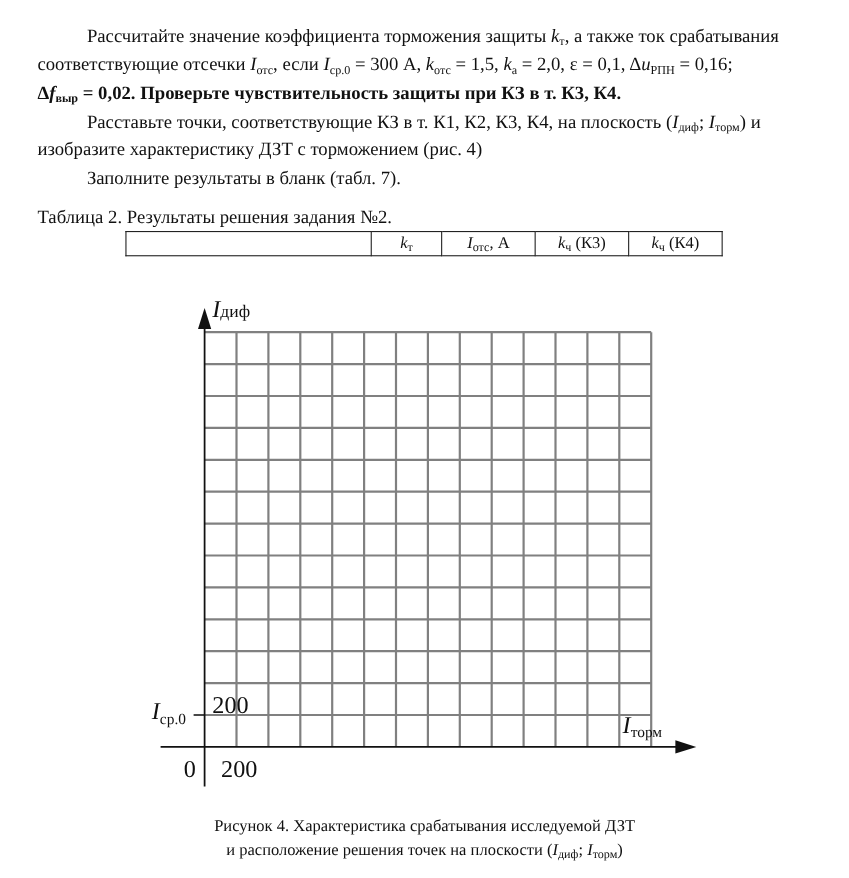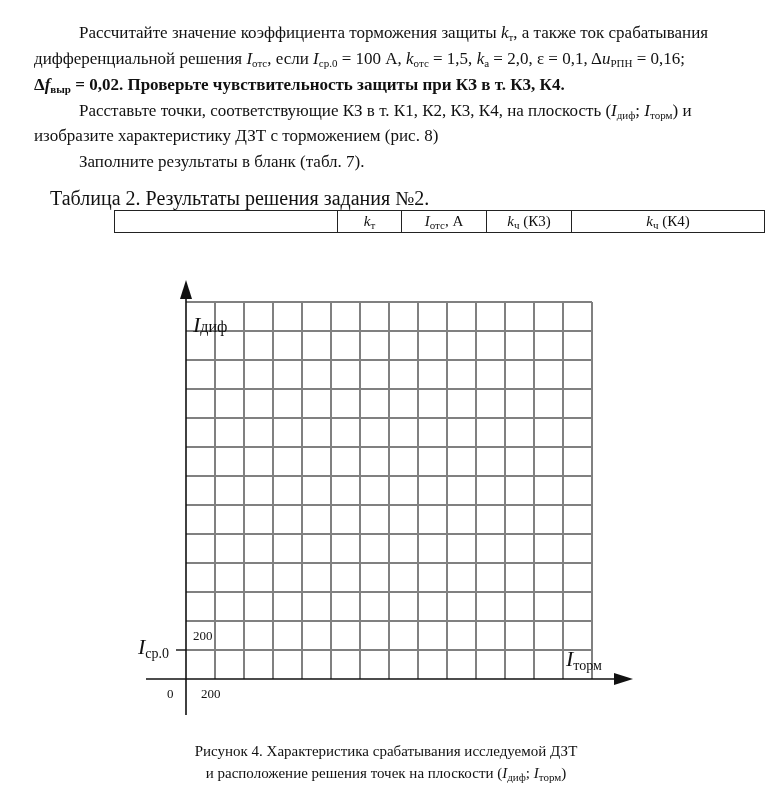--- a/index.html
+++ b/index.html
@@ -1,56 +1,56 @@
 <!DOCTYPE html>
 <html><head>
 <meta charset="utf-8">
 <style>
   html, body { margin:0; padding:0; background:#fff; }
   body { width:772px; height:798px; position:relative; overflow:hidden;
          font-family:"Liberation Serif", "DejaVu Serif", serif; color:#111; }
   .p { position:absolute; font-size:17px; line-height:22px; white-space:nowrap; }
   i { font-style:italic; }
   sub { font-size:11px; vertical-align:-3px; line-height:0; }
-  table.res { position:absolute; left:114px; top:210px; width:651px; border-collapse:collapse; font-size:15px; }
+  table.res { position:absolute; left:114px; top:210px; width:543px; border-collapse:collapse; font-size:15px; }
   table.res td { border:1px solid #222; height:21px; text-align:center; padding:0; }
   table.res td.g { background:#ececec; }
   .grid { position:absolute; }
-  .lbl { position:absolute; font-size:13px; white-space:nowrap; }
+  .lbl { position:absolute; font-size:22px; white-space:nowrap; }
   .cap { position:absolute; left:0; width:772px; text-align:center; font-size:15px; line-height:22px; }
 </style>
 </head>
 <body>
 
 <div class="p" style="left:79px; top:22px;">
   <span>Рассчитайте значение коэффициента торможения защиты</span>
   <i>k</i><sub>т</sub><span>, а также ток срабатывания</span>
 </div>
 <div class="p" style="left:34px; top:48px;">
-  <span>дифференциальной решения</span>
+  <span>соответствующие отсечки</span>
   <i>I</i><sub>отс</sub><span>, если</span>
   <i>I</i><sub>ср.0</sub>
-  <span>= 100 А,</span>
+  <span>= 300 А,</span>
   <i>k</i><sub>отс</sub>
   <span>= 1,5,</span>
   <i>k</i><sub>а</sub>
   <span>= 2,0, ε = 0,1, Δ</span><i>u</i><sub>РПН</sub>
   <span>= 0,16;</span>
 </div>
 <div class="p" style="left:34px; top:74px;font-weight:bold;">
   <span>Δ</span><i>f</i><sub>выр</sub>
   <span>= 0,02. Проверьте чувствительность защиты при КЗ в т. К3, К4.</span>
 </div>
 <div class="p" style="left:79px; top:100px;">
   <span>Расставьте точки, соответствующие КЗ в т. К1, К2, К3, К4, на плоскость (</span><i>I</i><sub>диф</sub><span>; </span><i>I</i><sub>торм</sub><span>) и</span>
 </div>
-<div class="p" style="left:34px; top:125px;">изобразите характеристику ДЗТ с торможением (рис. 8)</div>
+<div class="p" style="left:34px; top:125px;">изобразите характеристику ДЗТ с торможением (рис. 4)</div>
 <div class="p" style="left:79px; top:151px;">Заполните результаты в бланк (табл. 7).</div>
 
-<div class="p" style="left:50px; top:187px; font-size:20px;">Таблица 2. Результаты решения задания №2.</div>
+<div class="p" style="left:34px; top:187px; font-size:17px;">Таблица 2. Результаты решения задания №2.</div>
 <table class="res">
   <tbody>
       <tr>
     <td style="width:222px;"></td>
     <td style="width:63px;"><i>k</i><sub>т</sub><span></span></td>
     <td style="width:84px;"><i>I</i><sub>отс</sub><span>, А</span></td>
     <td style="width:84px;"><i>k</i><sub>ч</sub><span> (К3)</span></td>
     <td><i>k</i><sub>ч</sub><span> (К4)</span></td>
   </tr>
 </tbody>
@@ -91,21 +91,21 @@
 
   <line x1="186" y1="292" x2="186" y2="715" stroke="#111" stroke-width="1.6"></line>
   <polygon points="186,280 180,299 192,299" fill="#111"></polygon>
 
   <line x1="146" y1="679" x2="620" y2="679" stroke="#111" stroke-width="1.6"></line>
   <polygon points="633,679 614,673 614,685" fill="#111"></polygon>
 
   <line x1="176" y1="650" x2="186" y2="650" stroke="#111" stroke-width="1.4"></line>
 </svg>
 
-<div class="lbl" style="left:193px; top:268px; font-size:22px;margin-top:44px;"><i>I</i><span style="font-size:16px;">диф</span></div>
+<div class="lbl" style="left:193px; top:268px; font-size:22px;"><i>I</i><span style="font-size:16px;">диф</span></div>
 <div class="lbl" style="left:566px; top:646px; font-size:22px;"><i>I</i><span style="font-size:14px; position:relative; top:4px;">торм</span></div>
 <div class="lbl" style="left:138px; top:634px; font-size:22px;"><i>I</i><span style="font-size:14px; position:relative; top:4px;">ср.0</span></div>
 <div class="lbl" style="left:193px; top:628px;">200</div>
 <div class="lbl" style="left:167px; top:686px;">0</div>
 <div class="lbl" style="left:201px; top:686px;">200</div>
 
 <div class="cap" style="top:740px;">Рисунок 4. Характеристика срабатывания исследуемой ДЗТ</div>
 <div class="cap" style="top:762px;">
   <span>и расположение решения точек на плоскости (</span><i>I</i><sub>диф</sub><span>; </span><i>I</i><sub>торм</sub><span>)</span>
 </div>

